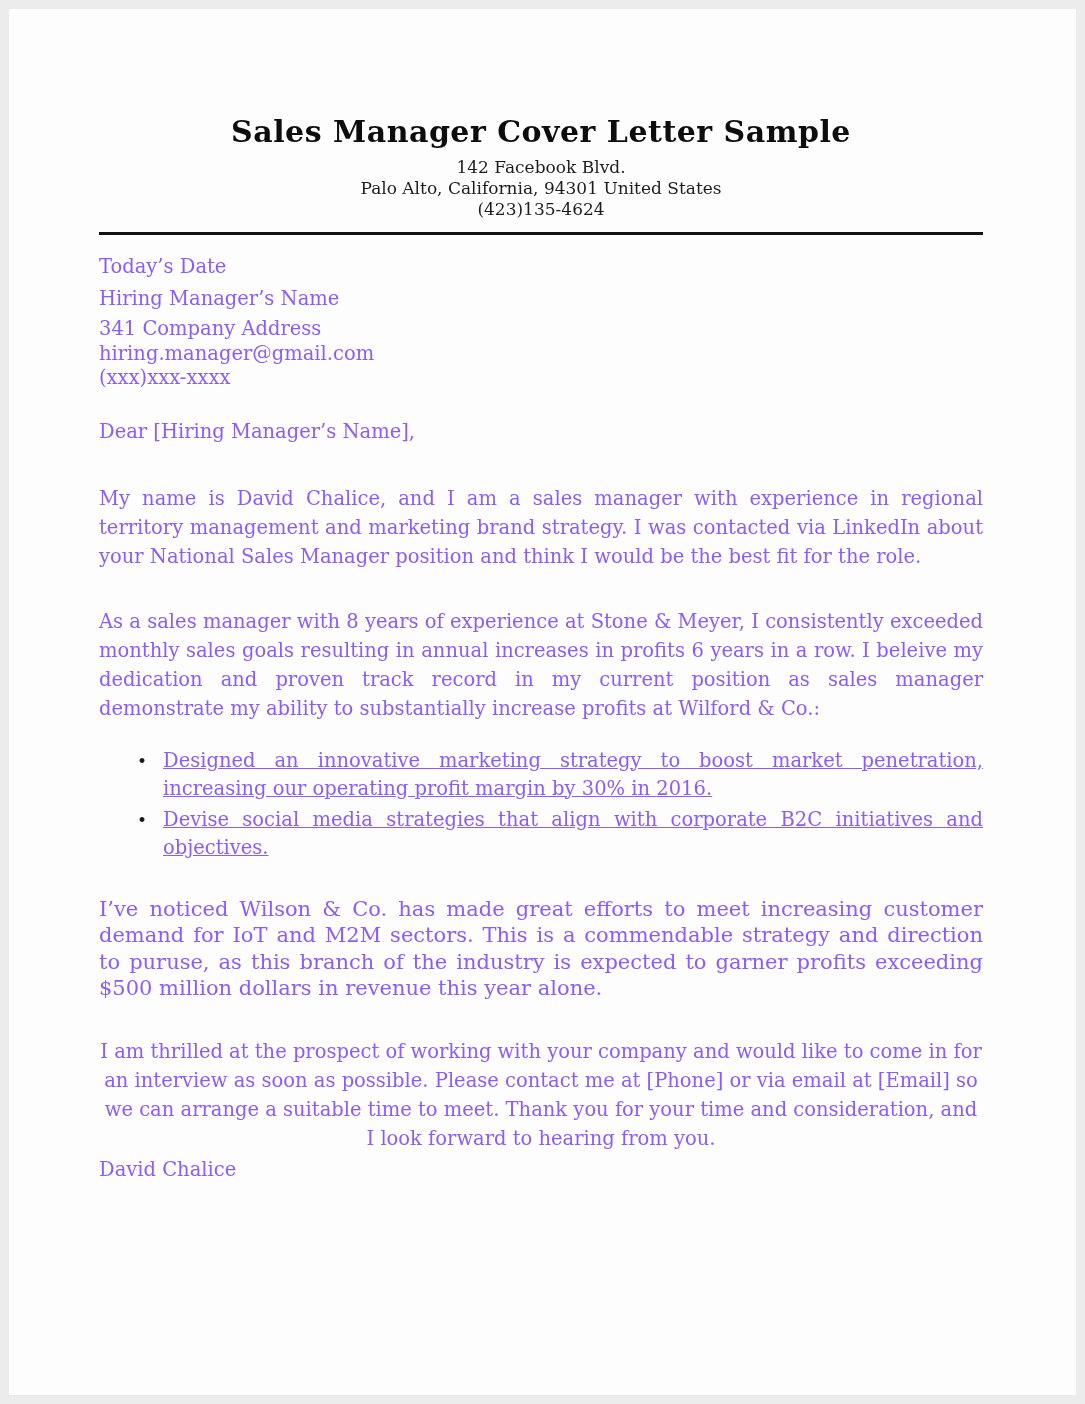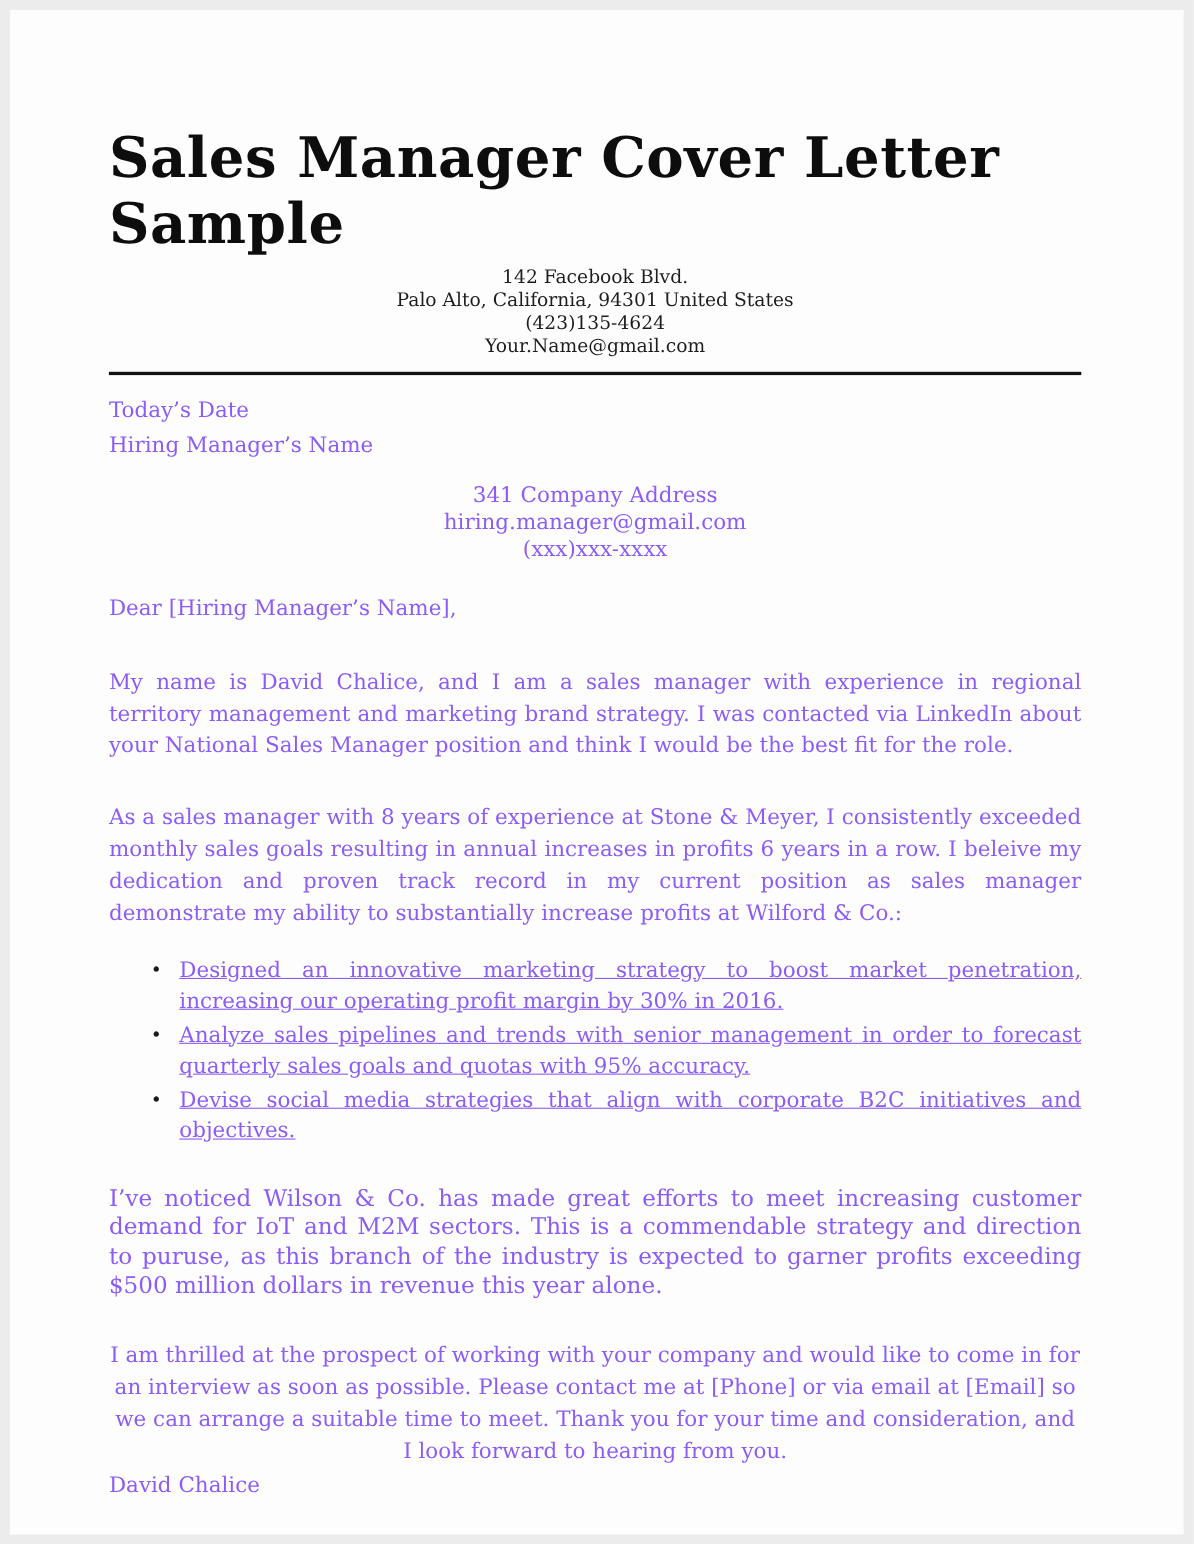--- a/index.html
+++ b/index.html
@@ -19,23 +19,23 @@
     color: #161616;
     overflow: hidden;
   }
   .content {
     box-sizing: border-box;
     padding: 105px 93px 0 90px;
   }
   
   .doc-title {
     margin: 0;
-    font-size: 51px;
+    font-size: 30px;
     font-weight: bold;
-    text-align: left;
+    text-align: center;
     color: #0d0d0d;
     letter-spacing: 0.5px;
   }
   .contact-block {
     margin-top: 8px;
     text-align: center;
     font-size: 17px;
     line-height: 21px;
     color: #1d1d1d;
   }
@@ -46,23 +46,22 @@
     border-top: 3.5px solid #121212;
   }
   
   .letter {
     margin-top: 16px;
     font-size: 19.5px;
     line-height: 32px;
     color: #8b5cf6;
   }
   .address-block {
-    margin-top: 17px;
+    margin-top: 2px;
     line-height: 24.5px;
-    text-align: center;
   }
   .salutation {
     margin-top: 25px;
   }
   .para {
     margin: 36px 0 0 0;
     line-height: 29px;
     text-align: justify;
   }
   .bullet-list {
@@ -108,21 +107,20 @@
 
 <div class="page">
   <div class="content">
 
     <header>
       <h1 class="doc-title">Sales Manager Cover Letter Sample</h1>
       <div class="contact-block">
         <div>142 Facebook Blvd.</div>
         <div>Palo Alto, California, 94301 United States</div>
         <div>(423)135-4624</div>
-        <div>Your.Name@gmail.com</div>
       </div>
       <hr class="header-rule">
     </header>
 
     <main class="letter">
 
       <div>Today’s Date</div>
       <div>Hiring Manager’s Name</div>
 
       <div class="address-block">
@@ -132,21 +130,20 @@
       </div>
 
       <div class="salutation">Dear [Hiring Manager’s Name],</div>
 
       <p class="para">My name is David Chalice, and I am a sales manager with experience in regional territory management and marketing brand strategy. I was contacted via LinkedIn about your National Sales Manager position and think I would be the best fit for the role.</p>
 
       <p class="para">As a sales manager with 8 years of experience at Stone &amp; Meyer, I consistently exceeded monthly sales goals resulting in annual increases in profits 6 years in a row. I beleive my dedication and proven track record in my current position as sales manager demonstrate my ability to substantially increase profits at Wilford &amp; Co.:</p>
 
       <ul class="bullet-list">
         <li>Designed an innovative marketing strategy to boost market penetration, increasing our operating profit margin by 30% in 2016.</li>
-        <li>Analyze sales pipelines and trends with senior management in order to forecast quarterly sales goals and quotas with 95% accuracy.</li>
         <li>Devise social media strategies that align with corporate B2C initiatives and objectives.</li>
       </ul>
 
       <p class="para para-small">I’ve noticed Wilson &amp; Co. has made great efforts to meet increasing customer demand for IoT and M2M sectors. This is a commendable strategy and direction to puruse, as this branch of the industry is expected to garner profits exceeding $500 million dollars in revenue this year alone.</p>
 
       <p class="para para-closing">I am thrilled at the prospect of working with your company and would like to come in for an interview as soon as possible. Please contact me at [Phone] or via email at [Email] so we can arrange a suitable time to meet. Thank you for your time and consideration, and I look forward to hearing from you.</p>
 
       <div class="signature">David Chalice</div>
 
     </main>

